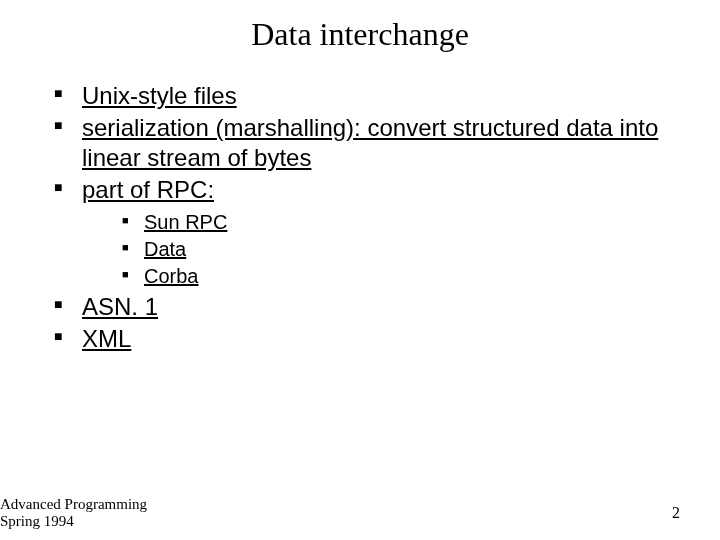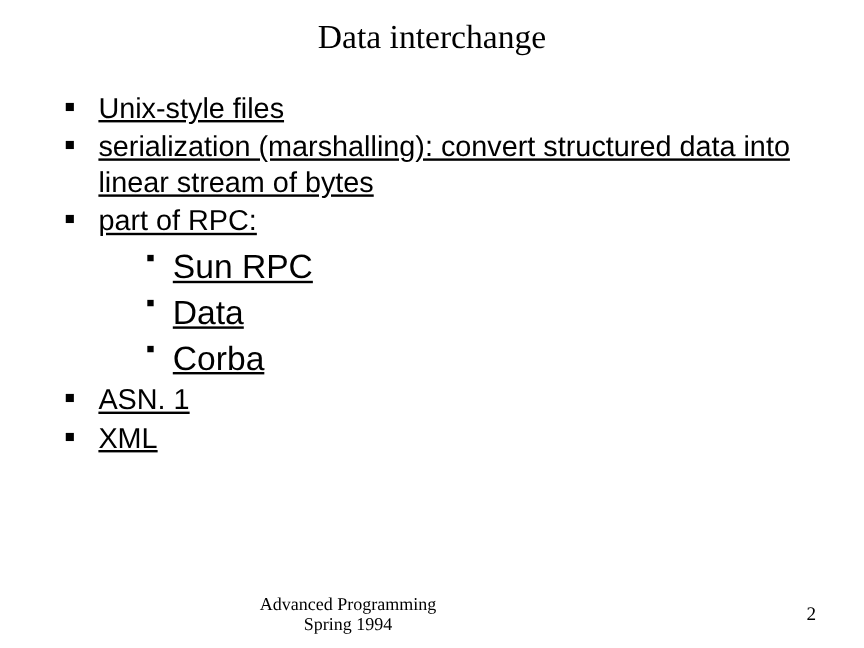--- a/index.html
+++ b/index.html
@@ -1,25 +1,25 @@
 <!DOCTYPE html>
 <html><head>
 <meta charset="utf-8">
 <style>
   * { margin: 0; padding: 0; box-sizing: border-box; }
   html, body { width: 720px; height: 540px; background: #fff; font-family: Verdana, Arial, sans-serif; color: #000; }
   .slide { width: 720px; height: 540px; position: relative; padding: 10px 48px 0 48px; }
-  .title { font-family: "Comic Sans MS", "Comic Sans", cursive; font-size: 28px; text-align: center; margin-top: 6px; margin-bottom: 28px; font-weight: 400; }
+  .title { font-family: "Comic Sans MS", "Comic Sans", cursive; font-size: 32px; text-align: center; margin-top: 6px; margin-bottom: 28px; font-weight: 400; }
   ul { list-style: none; }
   .lvl1 > li { position: relative; padding-left: 34px; font-size: 24px; line-height: 1.25; margin-bottom: 2px; text-decoration: underline; }
   .lvl1 > li::before { content: "■"; position: absolute; left: 6px; top: 4px; font-size: 14px; color: #000; }
   .lvl2 { margin-top: 4px; margin-bottom: 2px; }
-  .lvl2 > li { position: relative; padding-left: 28px; margin-left: 34px; font-size: 28px; line-height: 1.35; }
+  .lvl2 > li { position: relative; padding-left: 28px; margin-left: 34px; font-size: 20px; line-height: 1.35; }
   .lvl2 > li::before { content: "■"; position: absolute; left: 6px; top: 4px; font-size: 11px; color: #000; }
-  .footer { position: absolute; bottom: 10px; left: 0; width: 580px; text-align: center; font-family: "Times New Roman", Times, serif; font-size: 15px; line-height: 1.15; }
+  .footer { position: absolute; bottom: 10px; left: 0; width: 580px; font-family: "Times New Roman", Times, serif; font-size: 15px; line-height: 1.15; }
   .pagenum { position: absolute; bottom: 18px; right: 40px; font-family: "Times New Roman", Times, serif; font-size: 16px; }
 </style>
 </head>
 <body>
 
 <div class="slide">
   <h1 class="title">Data interchange</h1>
 
   <ul class="lvl1">
     <li><span>Unix-style files</span></li>

